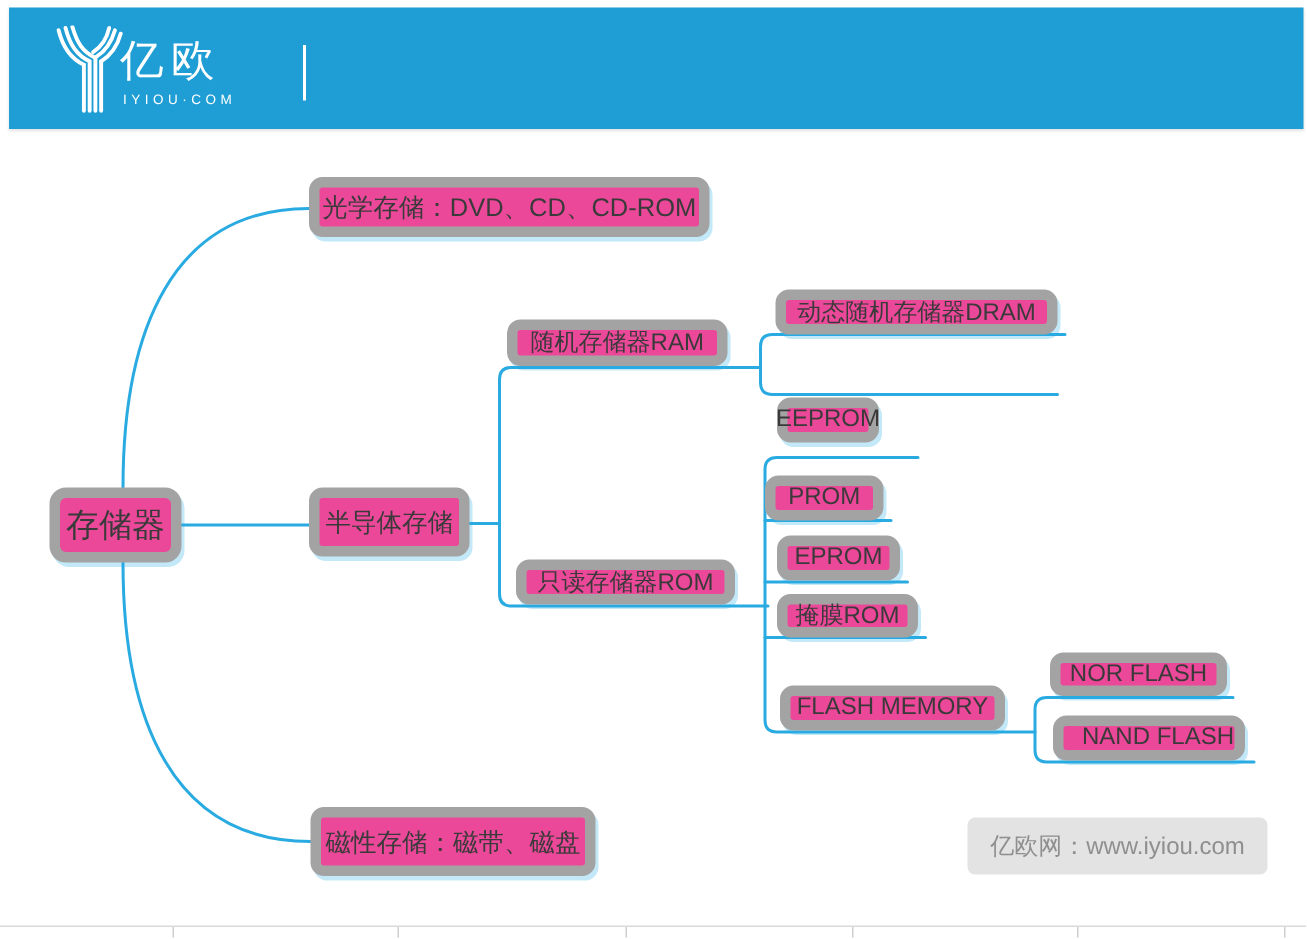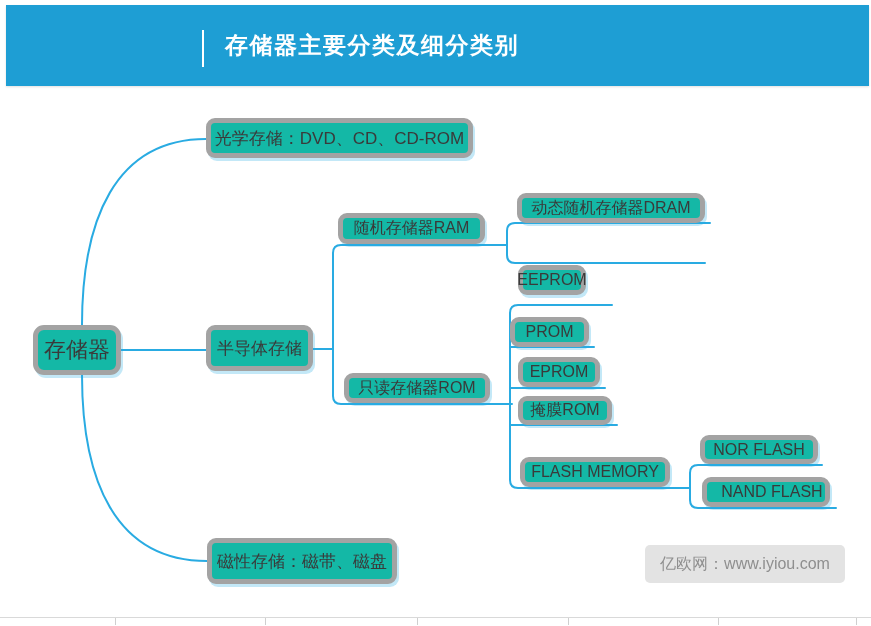--- a/index.html
+++ b/index.html
@@ -24,22 +24,22 @@
   .header-divider{position:absolute;left:196px;top:25px;width:2px;height:37px;background:#fff;}
   .header-title{
     position:absolute;left:219px;top:0;height:81px;display:flex;align-items:center;
     color:#ffffff;font-size:23px;font-weight:bold;letter-spacing:1.5px;
   }
   
   .connector-layer{position:absolute;left:0;top:0;}
   .connector-layer path{fill:none;stroke:#29abe2;stroke-width:2;stroke-linecap:round;}
   
   .node{
-    position:absolute;box-sizing:border-box;background:#14b8a6;
-    border:5px solid #a3a3a3;border-radius:9px;
+    position:absolute;box-sizing:border-box;background:#ec4899;
+    border:7px solid #a3a3a3;border-radius:9px;
     display:flex;align-items:center;justify-content:center;
     color:#3a3a3a;font-size:16px;white-space:nowrap;
     box-shadow:2px 3px 0 rgba(41,171,226,.28);
   }
   #n-root      {left:33px; top:325px;width:88px; height:50px;font-size:22px;border-radius:11px;}
   #n-optical   {left:206px;top:118px;width:267px;height:40px;font-size:17px;}
   #n-semi      {left:206px;top:325px;width:107px;height:46px;font-size:17px;}
   #n-magnetic  {left:207px;top:538px;width:190px;height:46px;font-size:17px;}
   #n-ram       {left:338px;top:213px;width:147px;height:31px;}
   #n-dram      {left:517px;top:193px;width:188px;height:30px;}
@@ -61,22 +61,36 @@
   
   .grid-hairline{position:absolute;left:0;right:0;top:617px;height:1px;background:#d9d9d9;}
   .grid-tick{position:absolute;top:618px;width:1px;height:7px;background:#cfcfcf;}
 </style>
 </head>
 <body>
 
 <div class="stage">
 
   <div class="header">
+    <div class="logo-wrap">
+      <svg class="logo-icon" width="46" height="60" viewBox="0 0 60 76">
+        <g stroke="#ffffff" stroke-width="3.4" fill="none" stroke-linecap="round">
+          <path d="M4 3  C8 19, 15 28, 26 33  L26 73"></path>
+          <path d="M10 1 C14 16, 20 25, 31 30 L31 73"></path>
+          <path d="M16 0 C20 14, 25 22, 36 27 L36 73"></path>
+          <path d="M41 30 L41 73"></path>
+          <path d="M58 6  C55 17, 49 25, 41 30"></path>
+          <path d="M53 3  C50 13, 45 21, 37 26"></path>
+          <path d="M48 1  C46 10, 42 17, 34 22"></path>
+        </g>
+      </svg>
+      <div class="logo-text">亿欧</div>
+      <div class="logo-sub">IYIOU·COM</div>
+    </div>
     <div class="header-divider"></div>
-    <div class="header-title">存储器主要分类及细分类别</div>
   </div>
 
   <svg class="connector-layer" width="871" height="626" viewBox="0 0 871 626">
     <path d="M82 325 C82 220, 115 139, 206 139"></path>
     <path d="M121 350 L206 350"></path>
     <path d="M82 375 C82 480, 115 561, 207 561"></path>
     <path d="M313 349 L333 349"></path>
     <path d="M507 245 L341 245 Q333 245 333 253 L333 396 Q333 404 341 404 L512 404"></path>
     <path d="M710 223 L515 223 Q507 223 507 231 L507 255 Q507 263 515 263 L705 263"></path>
     <path d="M612 305 L518 305 Q510 305 510 313 L510 480 Q510 488 518 488 L690 488"></path>

